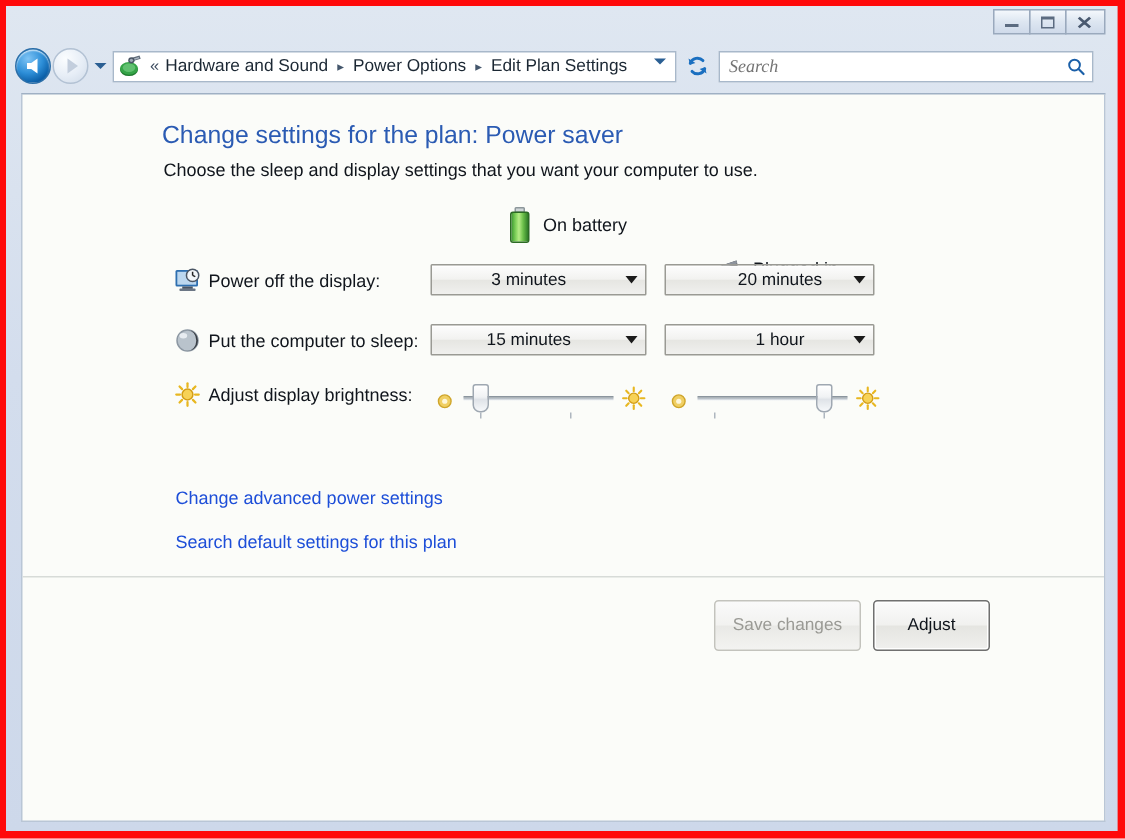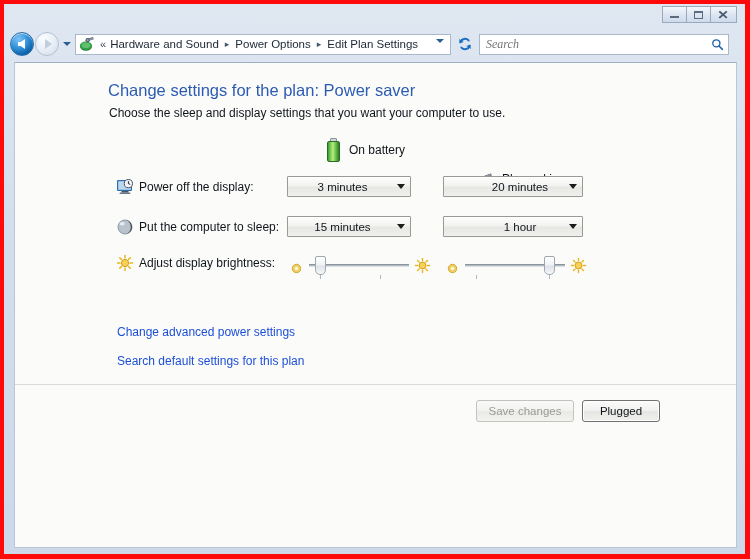--- a/index.html
+++ b/index.html
@@ -235,21 +235,21 @@
   .colhead {
     position: absolute;
     display: flex; align-items: center;
     gap: 9px;
   }
   .colhead .label {
     font-size: 12px;
     color: #10151c;
     white-space: nowrap;
   }
-  #colhead-battery { left: 287px; top: 0px; padding-left: 25px; }
+  #colhead-battery { left: 300px; top: 0px; padding-left: 25px; }
   #colhead-plugged { left: 452px; top: 0px; margin-top: 32px; }
 
   
   .icon-battery {
     width: 13px; height: 24px;
     position: relative;
   }
   .icon-battery .body {
     position: absolute;
     left: 0; top: 3px;
@@ -314,21 +314,21 @@
   .combo .cbtn {
     width: 17px; height: 19px;
     display: flex; align-items: center; justify-content: center;
     margin-right: 1px;
   }
   .combo .cbtn .caret {
     border-left: 4px solid transparent;
     border-right: 4px solid transparent;
     border-top: 5px solid #1b1b1b;
   }
-  .combo.battery { left: 272px; width: 124px; top: 1px; }
+  .combo.battery { left: 272px; width: 144px; top: 1px; }
   .combo.plugged { left: 428px; width: 140px; top: 1px; padding-left: 32px; }
 
   
   .slider {
     position: absolute;
     top: 0px;
     height: 28px;
   }
   .slider.battery { left: 272px; width: 144px; }
   .slider.plugged { left: 428px; width: 144px; }
@@ -388,21 +388,21 @@
     width: 100%; height: 50px;
   }
   .btn {
     position: absolute;
     top: 15px;
     height: 22px;
     border-radius: 3px;
     font-size: 11.5px;
     display: flex; align-items: center; justify-content: center;
     font-family: "Liberation Sans", sans-serif;
-    padding: 4px 10px;
+    padding: 16px 10px;
   }
   #btn-save {
     left: 461px; width: 98px;
     background: linear-gradient(180deg,#fafafa 0%,#f2f2f0 48%,#e9e9e6 52%,#f3f3f1 100%);
     border: 1px solid #c3c3bd;
     color: #9a9a95;
   }
   #btn-cancel {
     left: 567px; width: 78px;
     background: linear-gradient(180deg,#fbfbfb 0%,#f1f1ef 48%,#e5e5e1 52%,#f0f0ee 100%);
@@ -649,19 +649,19 @@
           </span>
         </div>
       </div>
 
       <a class="plink" id="link-advanced">Change advanced power settings</a>
       <a class="plink" id="link-restore">Search default settings for this plan</a>
 
       <div id="footer-sep"></div>
       <div id="footer">
         <div class="btn" id="btn-save">Save changes</div>
-        <div class="btn" id="btn-cancel">Plugged</div>
+        <div class="btn" id="btn-cancel">Adjust</div>
       </div>
 
     </div>
   </div>
 </div>
 </div>
 
 </body></html>

